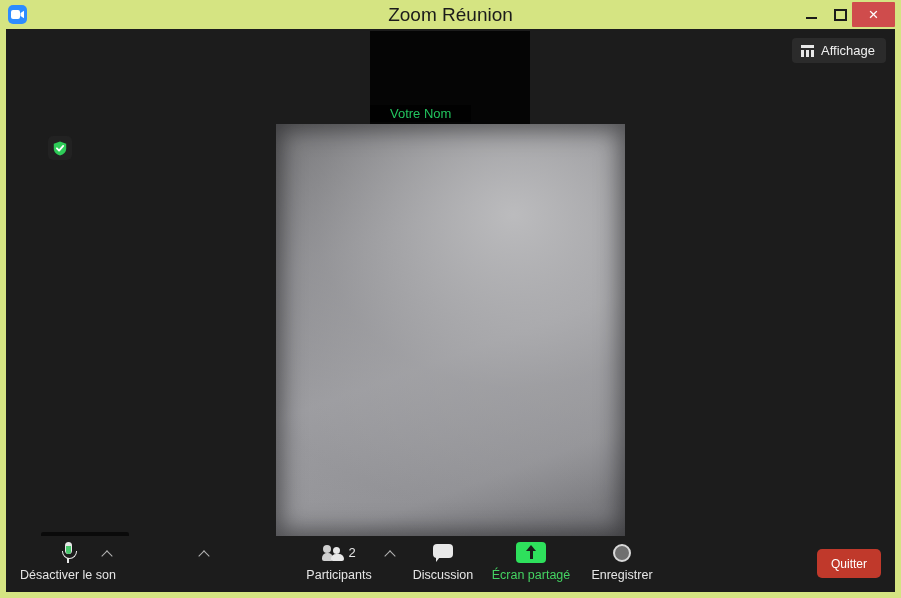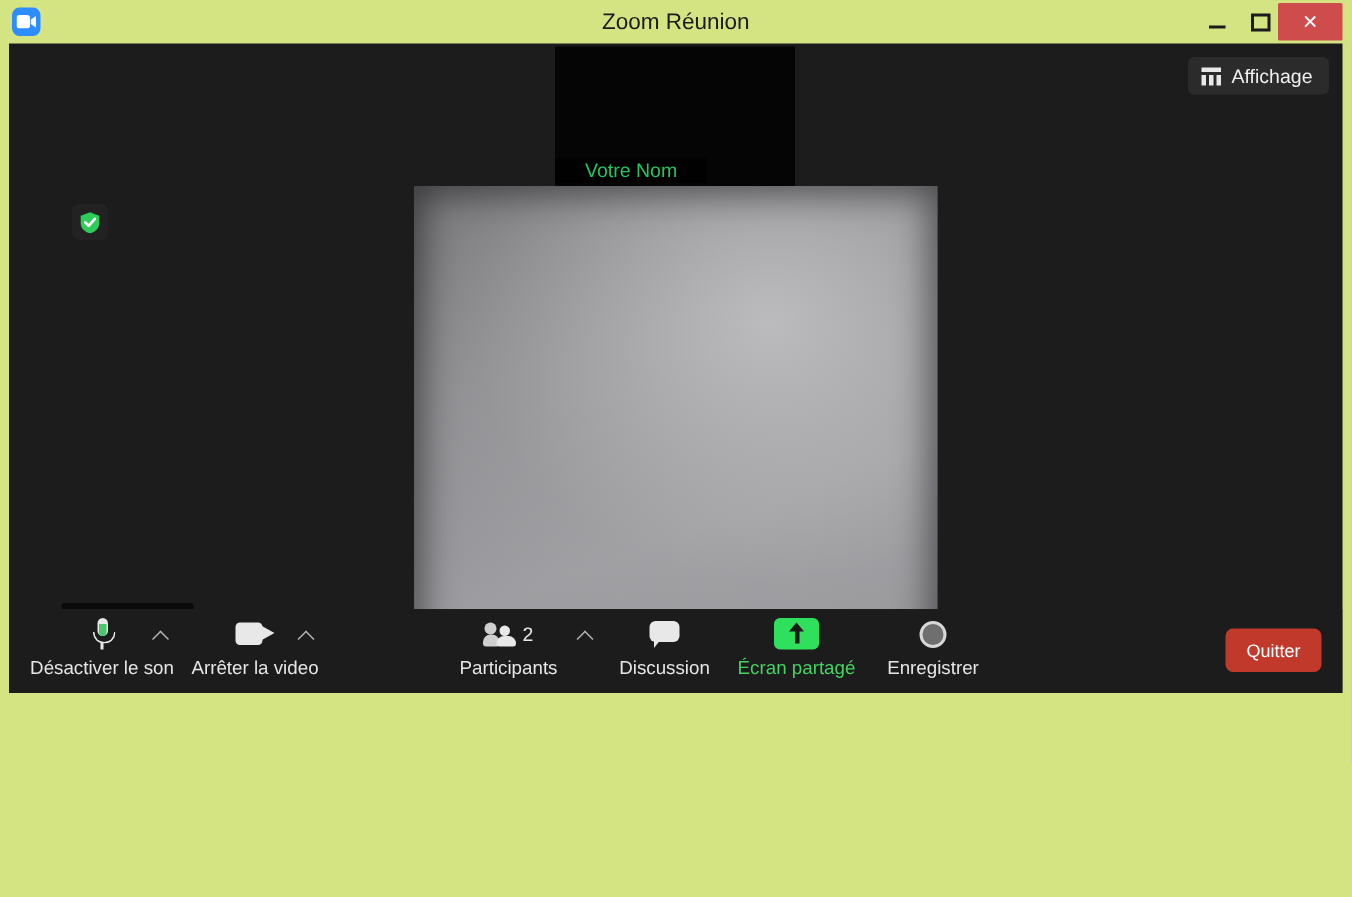--- a/index.html
+++ b/index.html
@@ -38,21 +38,21 @@
     background: #2d8cff;
   }
   #app-icon svg { position: absolute; left: 3px; top: 5px; }
   #window-title {
     position: absolute;
     left: 0; top: 0;
     width: 901px;
     height: 27px;
     line-height: 29px;
     text-align: center;
-    font-size: 15px;
+    font-size: 19px;
     color: #1b1b1b;
   }
   .win-btn {
     position: absolute;
     top: 0;
     height: 29px;
     width: 29px;
     background: transparent;
     border: none;
     padding: 0;
@@ -91,21 +91,21 @@
     text-align: center;
     color: #ffffff;
     font-size: 17px;
   }
 
   
   #meeting-stage {
     position: absolute;
     left: 6px; top: 29px;
     width: 889px;
-    height: 433px;
+    height: 563px;
     background: #1c1c1c;
     overflow: hidden;
   }
 
   
   #view-button {
     position: absolute;
     right: 9px; top: 9px;
     height: 25px;
     padding: 0 11px 0 9px;
@@ -499,29 +499,20 @@
             <span class="cap"></span>
               <span class="lvl"></span>
               <span class="arc"></span>
               <span class="stem"></span>
           </span>
         </span>
         <span class="ctrl-label">Désactiver le son</span>
       </div>
       <div class="caret" id="caret-audio"></div>
 
-      <div class="ctrl" id="ctrl-video">
-        <span class="ctrl-icon">
-          <span class="cam-icon">
-              <span class="body"></span>
-              <span class="lens"></span>
-            </span>
-        </span>
-        <span class="ctrl-label">Arrêter la video</span>
-      </div>
       <div class="caret" id="caret-video"></div>
 
       <div class="ctrl" id="ctrl-participants">
         <span class="icon-row">
           <span class="people-icon">
             <span class="head-a"></span>
               <span class="body-a"></span>
             <span class="head-b"></span>
               <span class="body-b"></span>
           </span>

